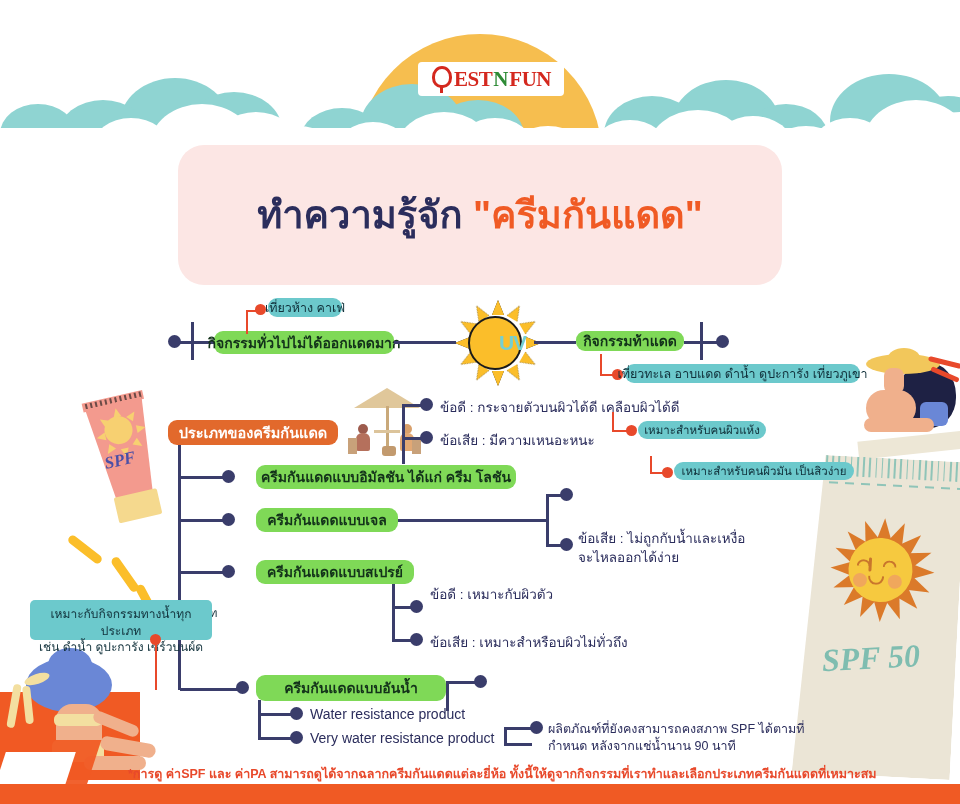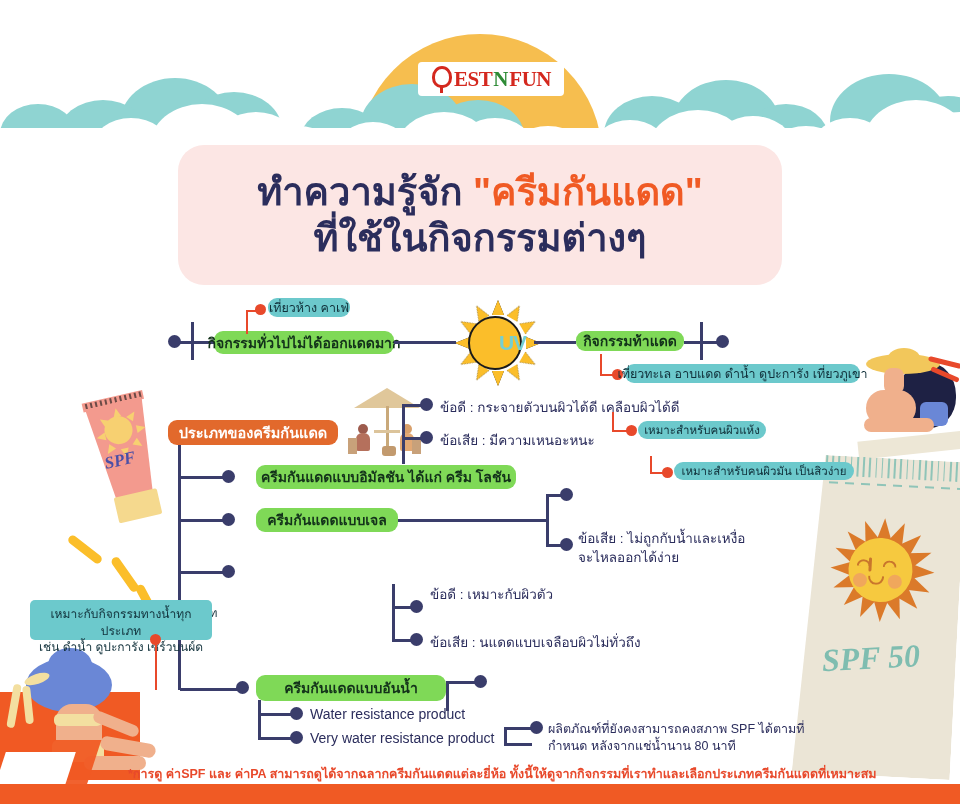--- a/index.html
+++ b/index.html
@@ -188,21 +188,20 @@
     </span>
     <span class="lr">EST</span>
     <span class="ln">N</span>
     <span class="lr">FUN</span>
   </div>
 
   <div class="title-card">
     <div class="title-line">
       <span>ทำความรู้จัก </span><span class="hl">"ครีมกันแดด"</span>
     </div>
-    <div class="title-line">ที่ใช้ในกิจกรรมต่างๆ</div>
   </div>
 
   <div class="uv-sun">
     <div id="uvrays">
         <div class="uv-ray" style="transform: rotate(0deg);"></div>
         <div class="uv-ray" style="transform: rotate(30deg);"></div>
         <div class="uv-ray" style="transform: rotate(60deg);"></div>
         <div class="uv-ray" style="transform: rotate(90deg);"></div>
         <div class="uv-ray" style="transform: rotate(120deg);"></div>
         <div class="uv-ray" style="transform: rotate(150deg);"></div>
@@ -351,21 +350,21 @@
 
   <div class="ln-h" style="left:178px; top:341px; width:38px;"></div>
   <div class="dot" style="left:168px; top:335px;"></div>
   <div class="ln-v" style="left:191px; top:322px; height:38px;"></div>
 
   <div class="pill green" style="left:214px; top:331px; width:180px; height:23px;">กิจกรรมทั่วไปไม่ได้ออกแดดมาก</div>
 
   <div class="ln-v red" style="left:246px; top:310px; height:24px;"></div>
   <div class="ln-h red" style="left:246px; top:310px; width:14px;"></div>
   <div class="dot red" style="left:255px; top:304px;"></div>
-  <div class="pill teal" style="left:268px; top:298px; width:82px; height:19px;">เที่ยวห้าง คาเฟ่</div>
+  <div class="pill teal" style="left:268px; top:298px; width:74px; height:19px;">เที่ยวห้าง คาเฟ่</div>
 
   <div class="ln-h" style="left:394px; top:341px; width:62px;"></div>
   <div class="ln-h" style="left:534px; top:341px; width:42px;"></div>
 
   <div class="pill green" style="left:576px; top:331px; width:108px; height:20px;">กิจกรรมท้าแดด</div>
   <div class="ln-h" style="left:684px; top:341px; width:28px;"></div>
   <div class="ln-v" style="left:700px; top:322px; height:38px;"></div>
   <div class="ln-h" style="left:702px; top:341px; width:20px;"></div>
   <div class="dot" style="left:716px; top:335px;"></div>
 
@@ -407,28 +406,29 @@
   <div class="t" style="left:578px; top:530px;">ข้อเสีย : ไม่ถูกกับน้ำและเหงื่อ
 จะไหลออกได้ง่าย</div>
 
   <div class="ln-v red" style="left:650px; top:456px; height:18px;"></div>
   <div class="ln-h red" style="left:650px; top:472px; width:16px;"></div>
   <div class="dot red" style="left:662px; top:467px;"></div>
   <div class="pill teal" style="left:674px; top:462px; width:180px; height:18px; font-size:11.5px;">เหมาะสำหรับคนผิวมัน เป็นสิวง่าย</div>
 
   <div class="ln-h" style="left:180px; top:571px; width:48px;"></div>
   <div class="dot" style="left:222px; top:565px;"></div>
+  <div class="pill green" style="left:256px; top:560px; width:158px; height:24px;">ครีมกันแดดแบบสเปรย์</div>
 
   <div class="ln-v" style="left:392px; top:584px; height:56px;"></div>
   <div class="ln-h" style="left:392px; top:606px; width:26px;"></div>
   <div class="dot" style="left:410px; top:600px;"></div>
   <div class="t" style="left:430px; top:586px;">ข้อดี : เหมาะกับผิวตัว</div>
   <div class="ln-h" style="left:392px; top:639px; width:26px;"></div>
   <div class="dot" style="left:410px; top:633px;"></div>
-  <div class="t" style="left:430px; top:634px;">ข้อเสีย : นแดดแบบเจลือบผิวไม่ทั่วถึง</div>
+  <div class="t" style="left:430px; top:634px;">ข้อเสีย : เหมาะสำหรือบผิวไม่ทั่วถึง</div>
 
   <div class="ln-h" style="left:180px; top:688px; width:62px;"></div>
   <div class="dot" style="left:236px; top:681px;"></div>
   <div class="pill green" style="left:256px; top:675px; width:190px; height:26px;">ครีมกันแดดแบบอันน้ำ</div>
 
   <div class="t" style="left:36px; top:605px; font-size:12px; text-align:center; color:#10303a;">เหมาะกับกิจกรรมทางน้ำทุกประเภท
 เช่น ดำน้ำ ดูปะการัง  เซิร์ฟบอร์ด</div>
   <div class="pill teal" style="left:30px; top:600px; width:182px; height:38px; opacity:0; "></div>
   <div style="position:absolute;left:30px;top:600px;width:182px;height:40px;background:#6CC9CC;border-radius:5px;z-index:-0;"></div>
   <div class="t" style="left:36px; top:606px; font-size:12px; width:170px; text-align:center; color:#10303a; white-space:pre-line;">เหมาะกับกิจกรรมทางน้ำทุกประเภท
@@ -447,20 +447,20 @@
 
   <div class="ln-v" style="left:446px; top:681px; height:30px;"></div>
   <div class="ln-h" style="left:446px; top:681px; width:36px;"></div>
   <div class="dot" style="left:474px; top:675px;"></div>
 
   <div class="ln-v" style="left:504px; top:727px; height:18px;"></div>
   <div class="ln-h" style="left:504px; top:743px; width:28px;"></div>
   <div class="ln-h" style="left:504px; top:727px; width:34px;"></div>
   <div class="dot" style="left:530px; top:721px;"></div>
   <div class="t" style="left:548px; top:721px; font-size:12.5px;">ผลิตภัณฑ์ที่ยังคงสามารถคงสภาพ SPF ได้ตามที่
-กำหนด หลังจากแช่น้ำนาน 80 นาที</div>
+กำหนด หลังจากแช่น้ำนาน 90 นาที</div>
 
   <div class="footer-ribbon"></div>
   <div class="footer-ribbon2"></div>
   <div class="footer-band"></div>
   <div class="footer-text">*การดู ค่าSPF และ ค่าPA สามารถดูได้จากฉลากครีมกันแดดแต่ละยี่ห้อ ทั้งนี้ให้ดูจากกิจกรรมที่เราทำและเลือกประเภทครีมกันแดดที่เหมาะสม</div>
 
 </div>
 
 </body></html>

